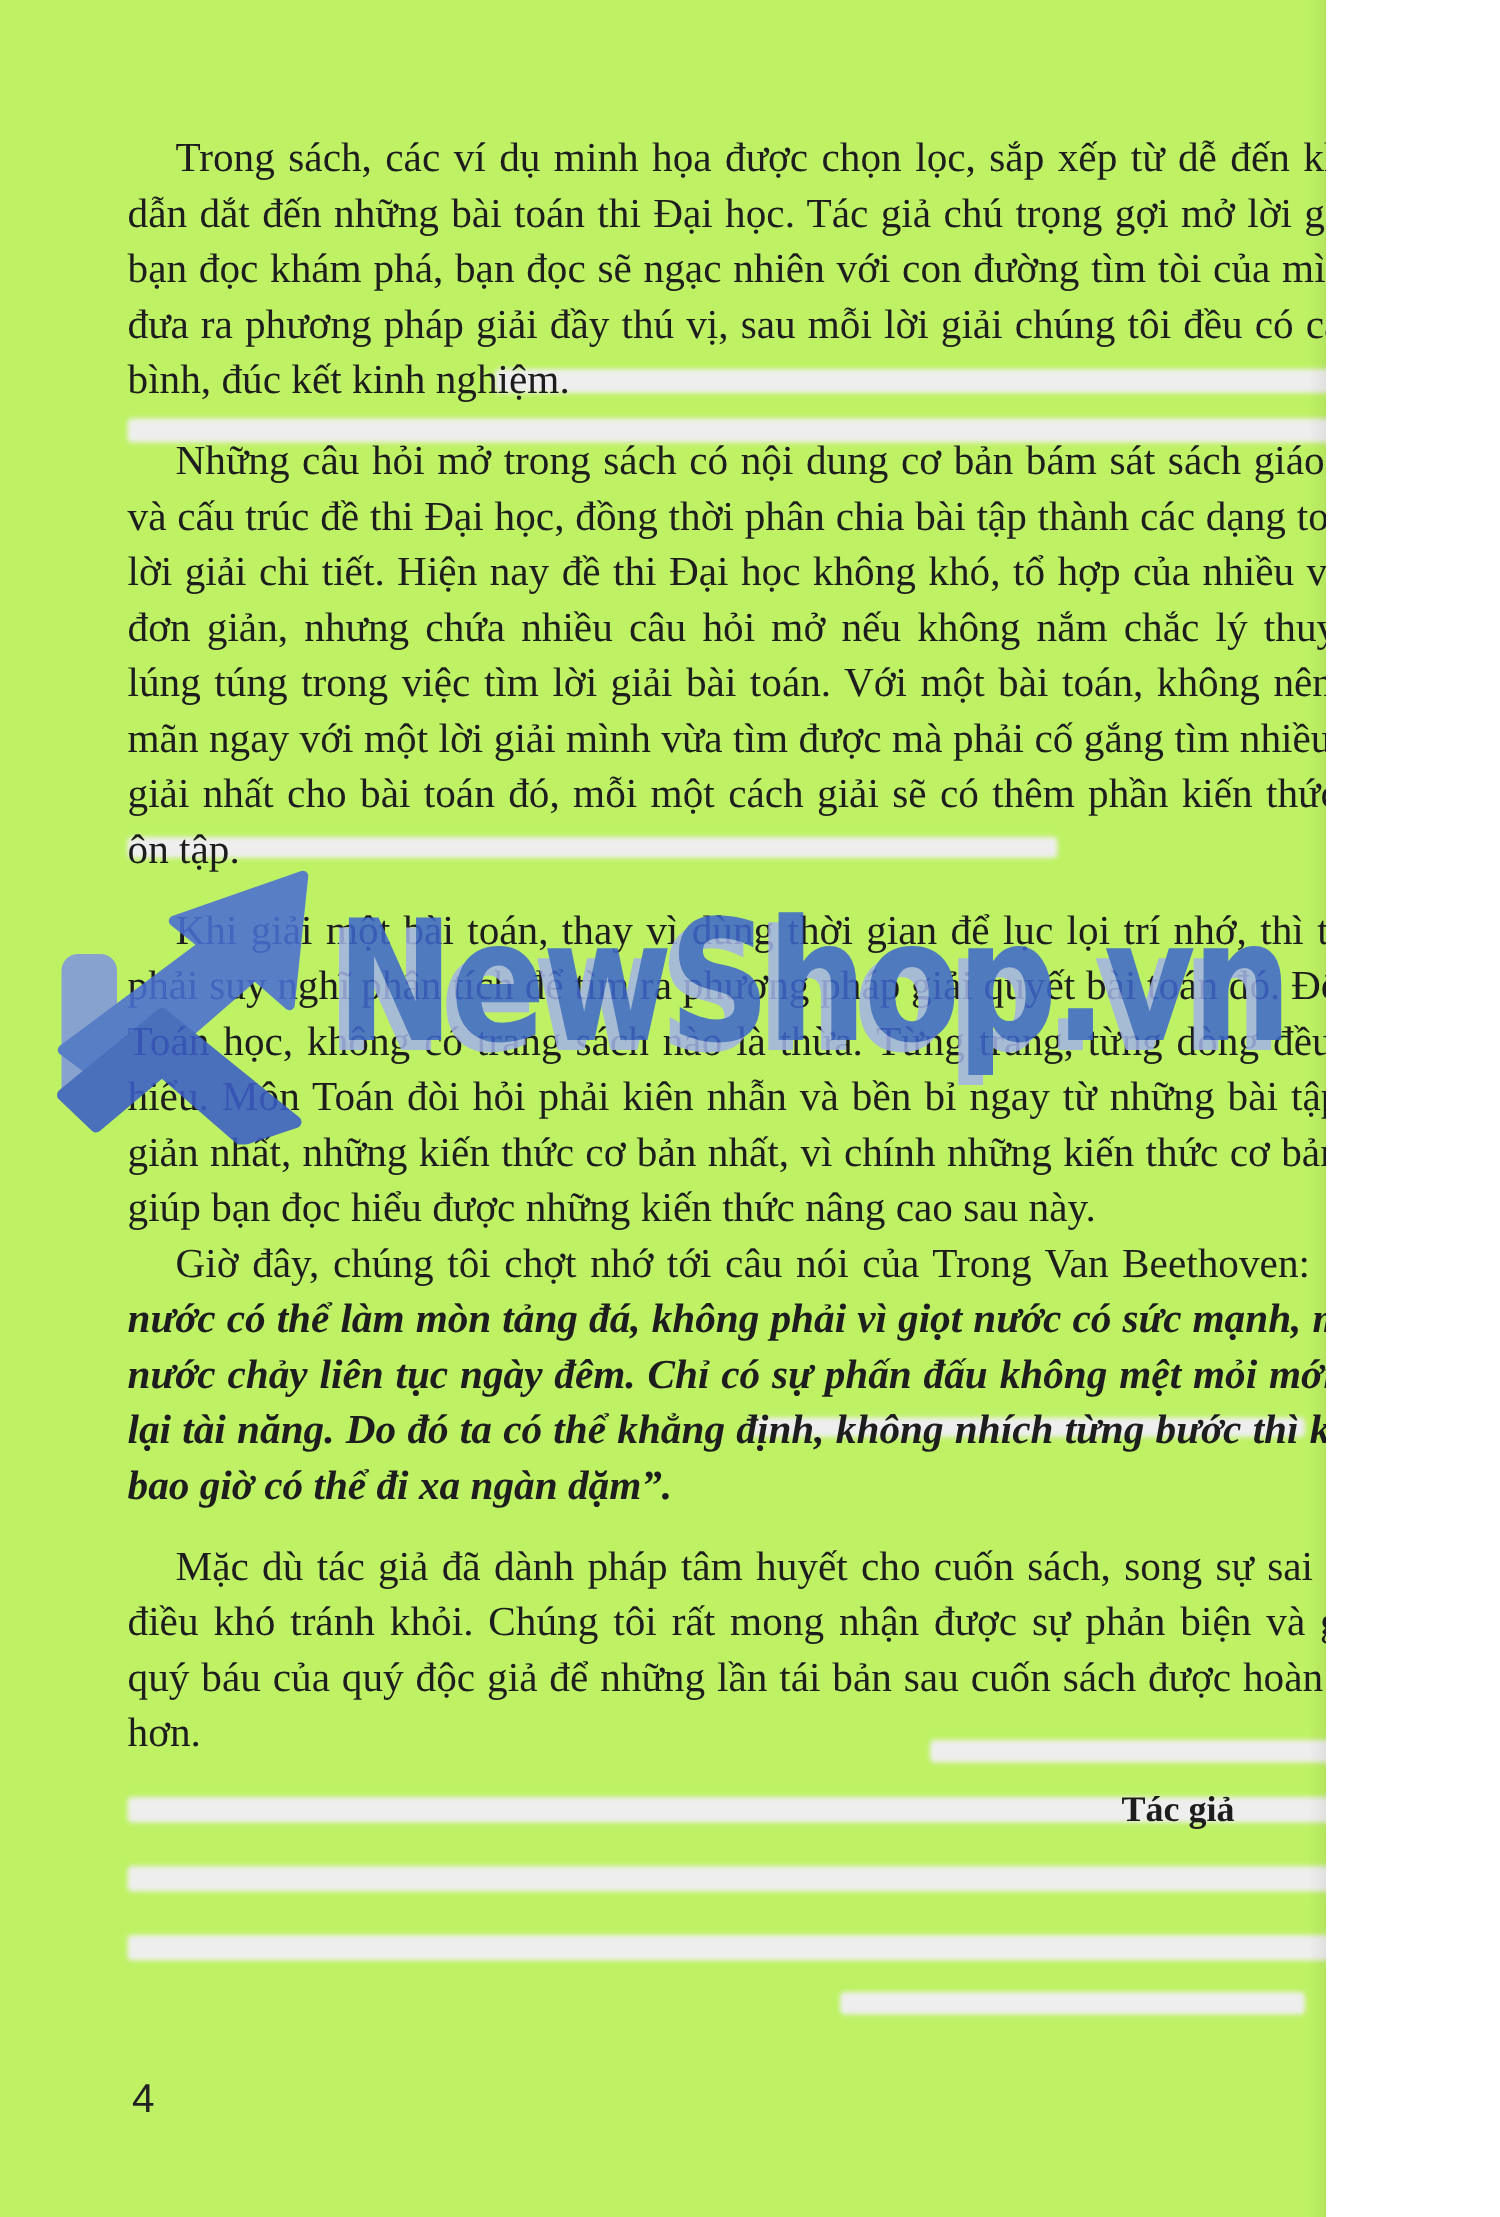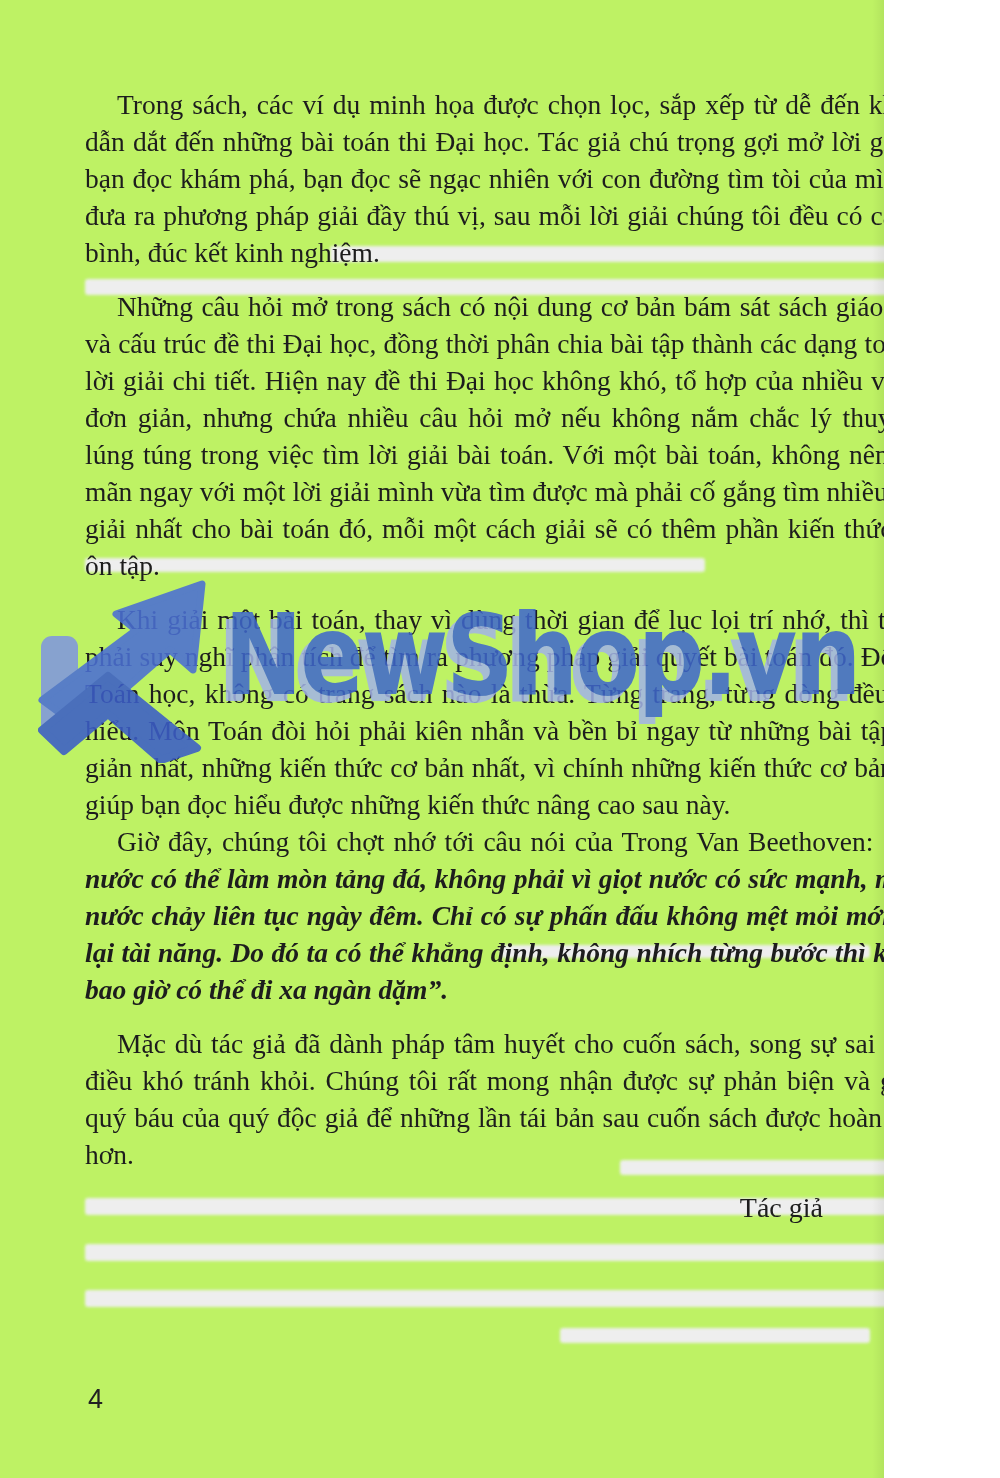--- a/index.html
+++ b/index.html
@@ -43,21 +43,22 @@
     margin-bottom: 0;
   }
   .quote {
     font-style: italic;
     font-weight: bold;
   }
   .signature {
     margin-top: 16px;
     text-align: right;
     padding-right: 122px;
-    font-size: 28px;
+    font-size: 24px;
+    font-weight: bold;
   }
   
   .ghost {
     position: absolute;
     background: #eeeeee;
     border-radius: 3px;
     filter: blur(1.6px);
     z-index: 0;
   }
   

